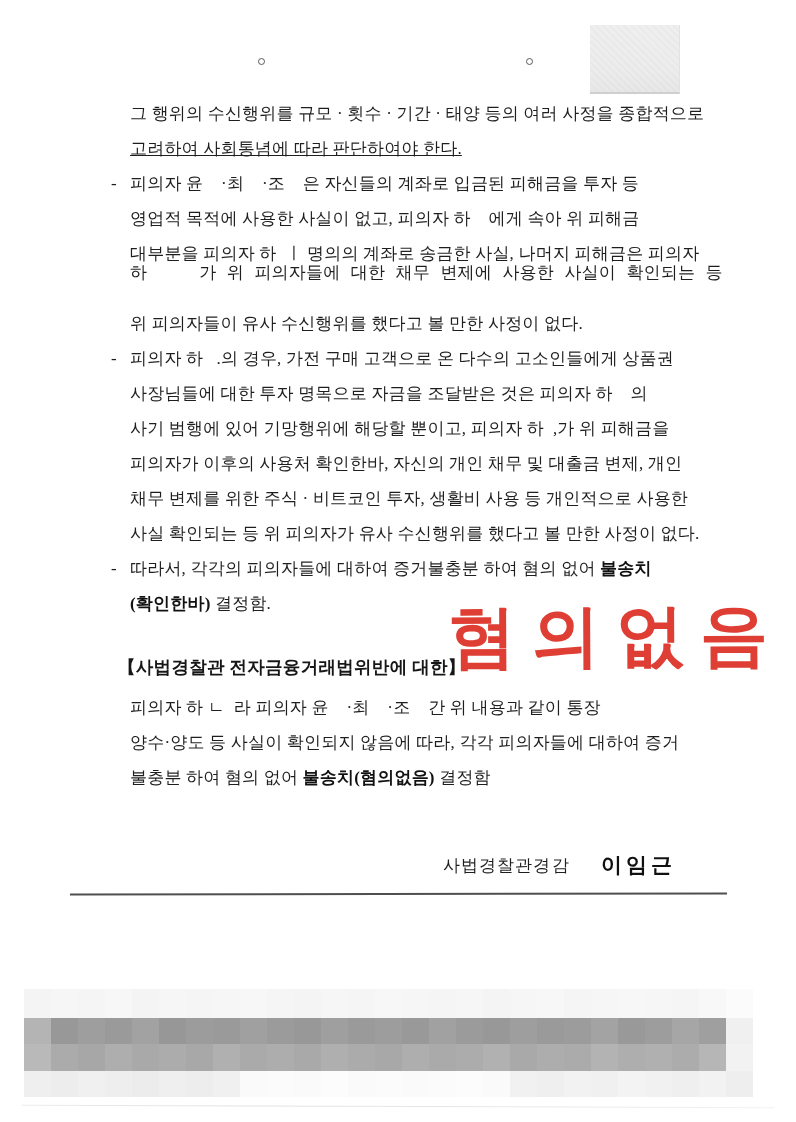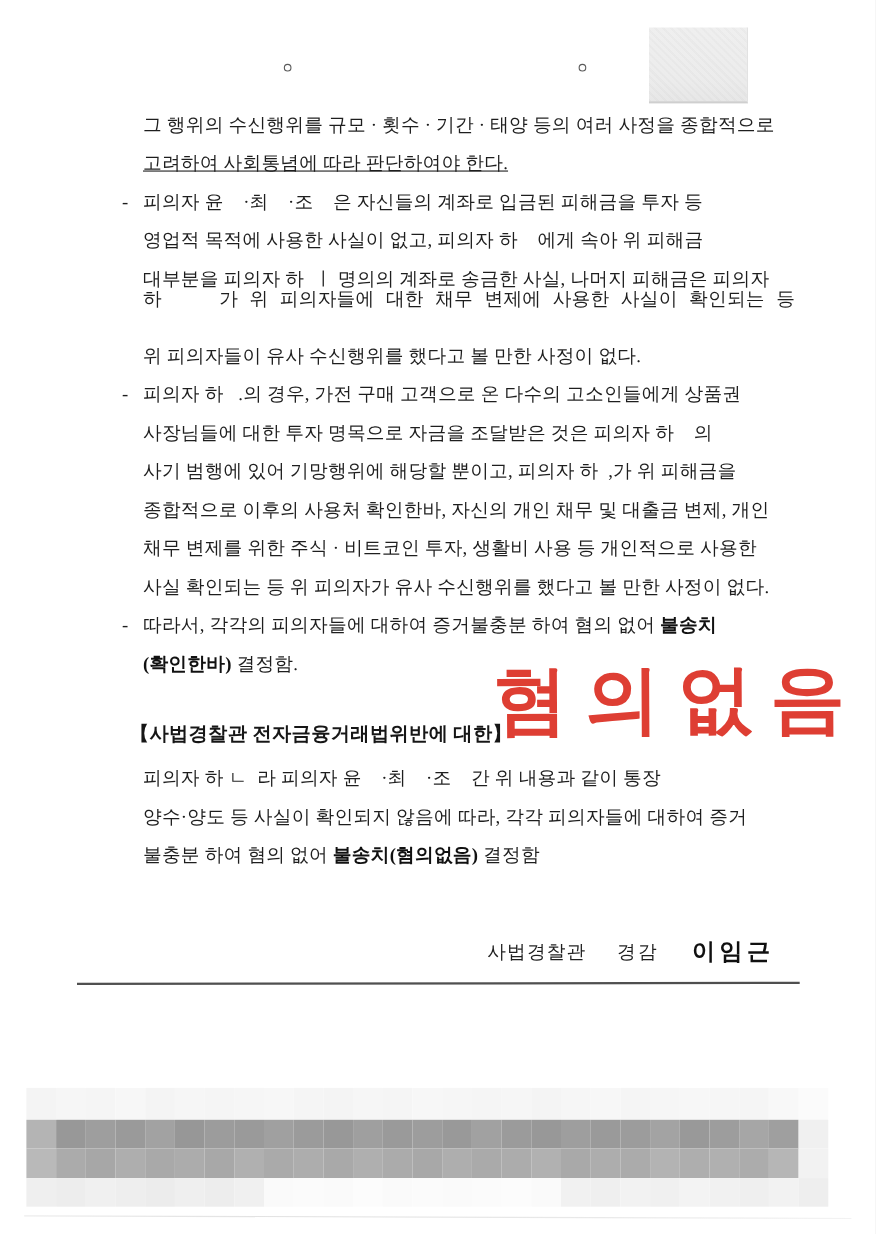--- a/index.html
+++ b/index.html
@@ -81,21 +81,21 @@
   
   .signature{
     position:absolute;
     left:443px;top:848px;
     height:35px;line-height:35px;
     display:flex;
     align-items:flex-start;
     white-space:nowrap;
   }
   .sig-role{font-size:17px;letter-spacing:1px;}
-  .sig-rank{font-size:17px;letter-spacing:2px;margin-left:28px;}
+  .sig-rank{font-size:17px;letter-spacing:2px;}
   .sig-name{font-size:21px;font-weight:700;letter-spacing:4px;margin-left:30px;color:#101010;}
   
   .rule{
     position:absolute;
     left:70px;top:893px;
     width:657px;height:2px;
     background:#4f4f4f;
     transform:rotate(-0.08deg);
   }
   
@@ -124,21 +124,21 @@
       <div class="line" style="top: 96px;"><span>그 행위의 수신행위를 규모 · 횟수 · 기간 · 태양 등의 여러 사정을 종합적으로</span></div>
       <div class="line" style="top: 131px; text-decoration: underline;"><span>고려하여 사회통념에 따라 판단하여야 한다.</span></div>
       <div class="line" style="top: 166px;"><span class="bullet">-</span><span>피의자 윤&nbsp;&nbsp;&nbsp;&nbsp;·최&nbsp;&nbsp;&nbsp;&nbsp;·조&nbsp;&nbsp;&nbsp;&nbsp;은 자신들의 계좌로 입금된 피해금을 투자 등</span></div>
       <div class="line" style="top: 201px;"><span>영업적 목적에 사용한 사실이 없고, 피의자 하&nbsp;&nbsp;&nbsp;&nbsp;에게 속아 위 피해금</span></div>
       <div class="line" style="top: 236px;"><span>대부분을 피의자 하&nbsp;&nbsp;ㅣ 명의의 계좌로 송금한 사실, 나머지 피해금은 피의자</span></div>
       <div class="line" style="top: 256px; font-family: Liberation Mono, monospace;"><span>하&nbsp;&nbsp;&nbsp;&nbsp;&nbsp;가 위 피의자들에 대한 채무 변제에 사용한 사실이 확인되는 등</span></div>
       <div class="line" style="top: 306px;"><span>위 피의자들이 유사 수신행위를 했다고 볼 만한 사정이 없다.</span></div>
       <div class="line" style="top: 341px;"><span class="bullet">-</span><span>피의자 하&nbsp;&nbsp;&nbsp;.의 경우, 가전 구매 고객으로 온 다수의 고소인들에게 상품권</span></div>
       <div class="line" style="top: 376px;"><span>사장님들에 대한 투자 명목으로 자금을 조달받은 것은 피의자 하&nbsp;&nbsp;&nbsp;&nbsp;의</span></div>
       <div class="line" style="top: 411px;"><span>사기 범행에 있어 기망행위에 해당할 뿐이고, 피의자 하&nbsp;&nbsp;,가 위 피해금을</span></div>
-      <div class="line" style="top: 446px;"><span>종합적으로 이후의 사용처 확인한바, 자신의 개인 채무 및 대출금 변제, 개인</span></div>
+      <div class="line" style="top: 446px;"><span>피의자가 이후의 사용처 확인한바, 자신의 개인 채무 및 대출금 변제, 개인</span></div>
       <div class="line" style="top: 481px;"><span>채무 변제를 위한 주식 · 비트코인 투자, 생활비 사용 등 개인적으로 사용한</span></div>
       <div class="line" style="top: 516px;"><span>사실 확인되는 등 위 피의자가 유사 수신행위를 했다고 볼 만한 사정이 없다.</span></div>
       <div class="line" style="top: 551px;"><span class="bullet">-</span><span>따라서, 각각의 피의자들에 대하여 증거불충분 하여 혐의 없어 </span><b>불송치</b></div>
       <div class="line" style="top: 586px;"><b>(확인한바)</b><span> 결정함.</span></div>
       <div class="line" style="top: 690px;"><span>피의자 하&nbsp;ㄴ&nbsp;&nbsp;라 피의자 윤&nbsp;&nbsp;&nbsp;&nbsp;·최&nbsp;&nbsp;&nbsp;&nbsp;·조&nbsp;&nbsp;&nbsp;&nbsp;간 위 내용과 같이 통장</span></div>
       <div class="line" style="top: 725px;"><span>양수·양도 등 사실이 확인되지 않음에 따라, 각각 피의자들에 대하여 증거</span></div>
       <div class="line" style="top: 760px;"><span>불충분 하여 혐의 없어 </span><b>불송치(혐의없음)</b><span> 결정함</span></div>
     </div>
 
   <div class="heading">【사법경찰관 전자금융거래법위반에 대한】</div>

